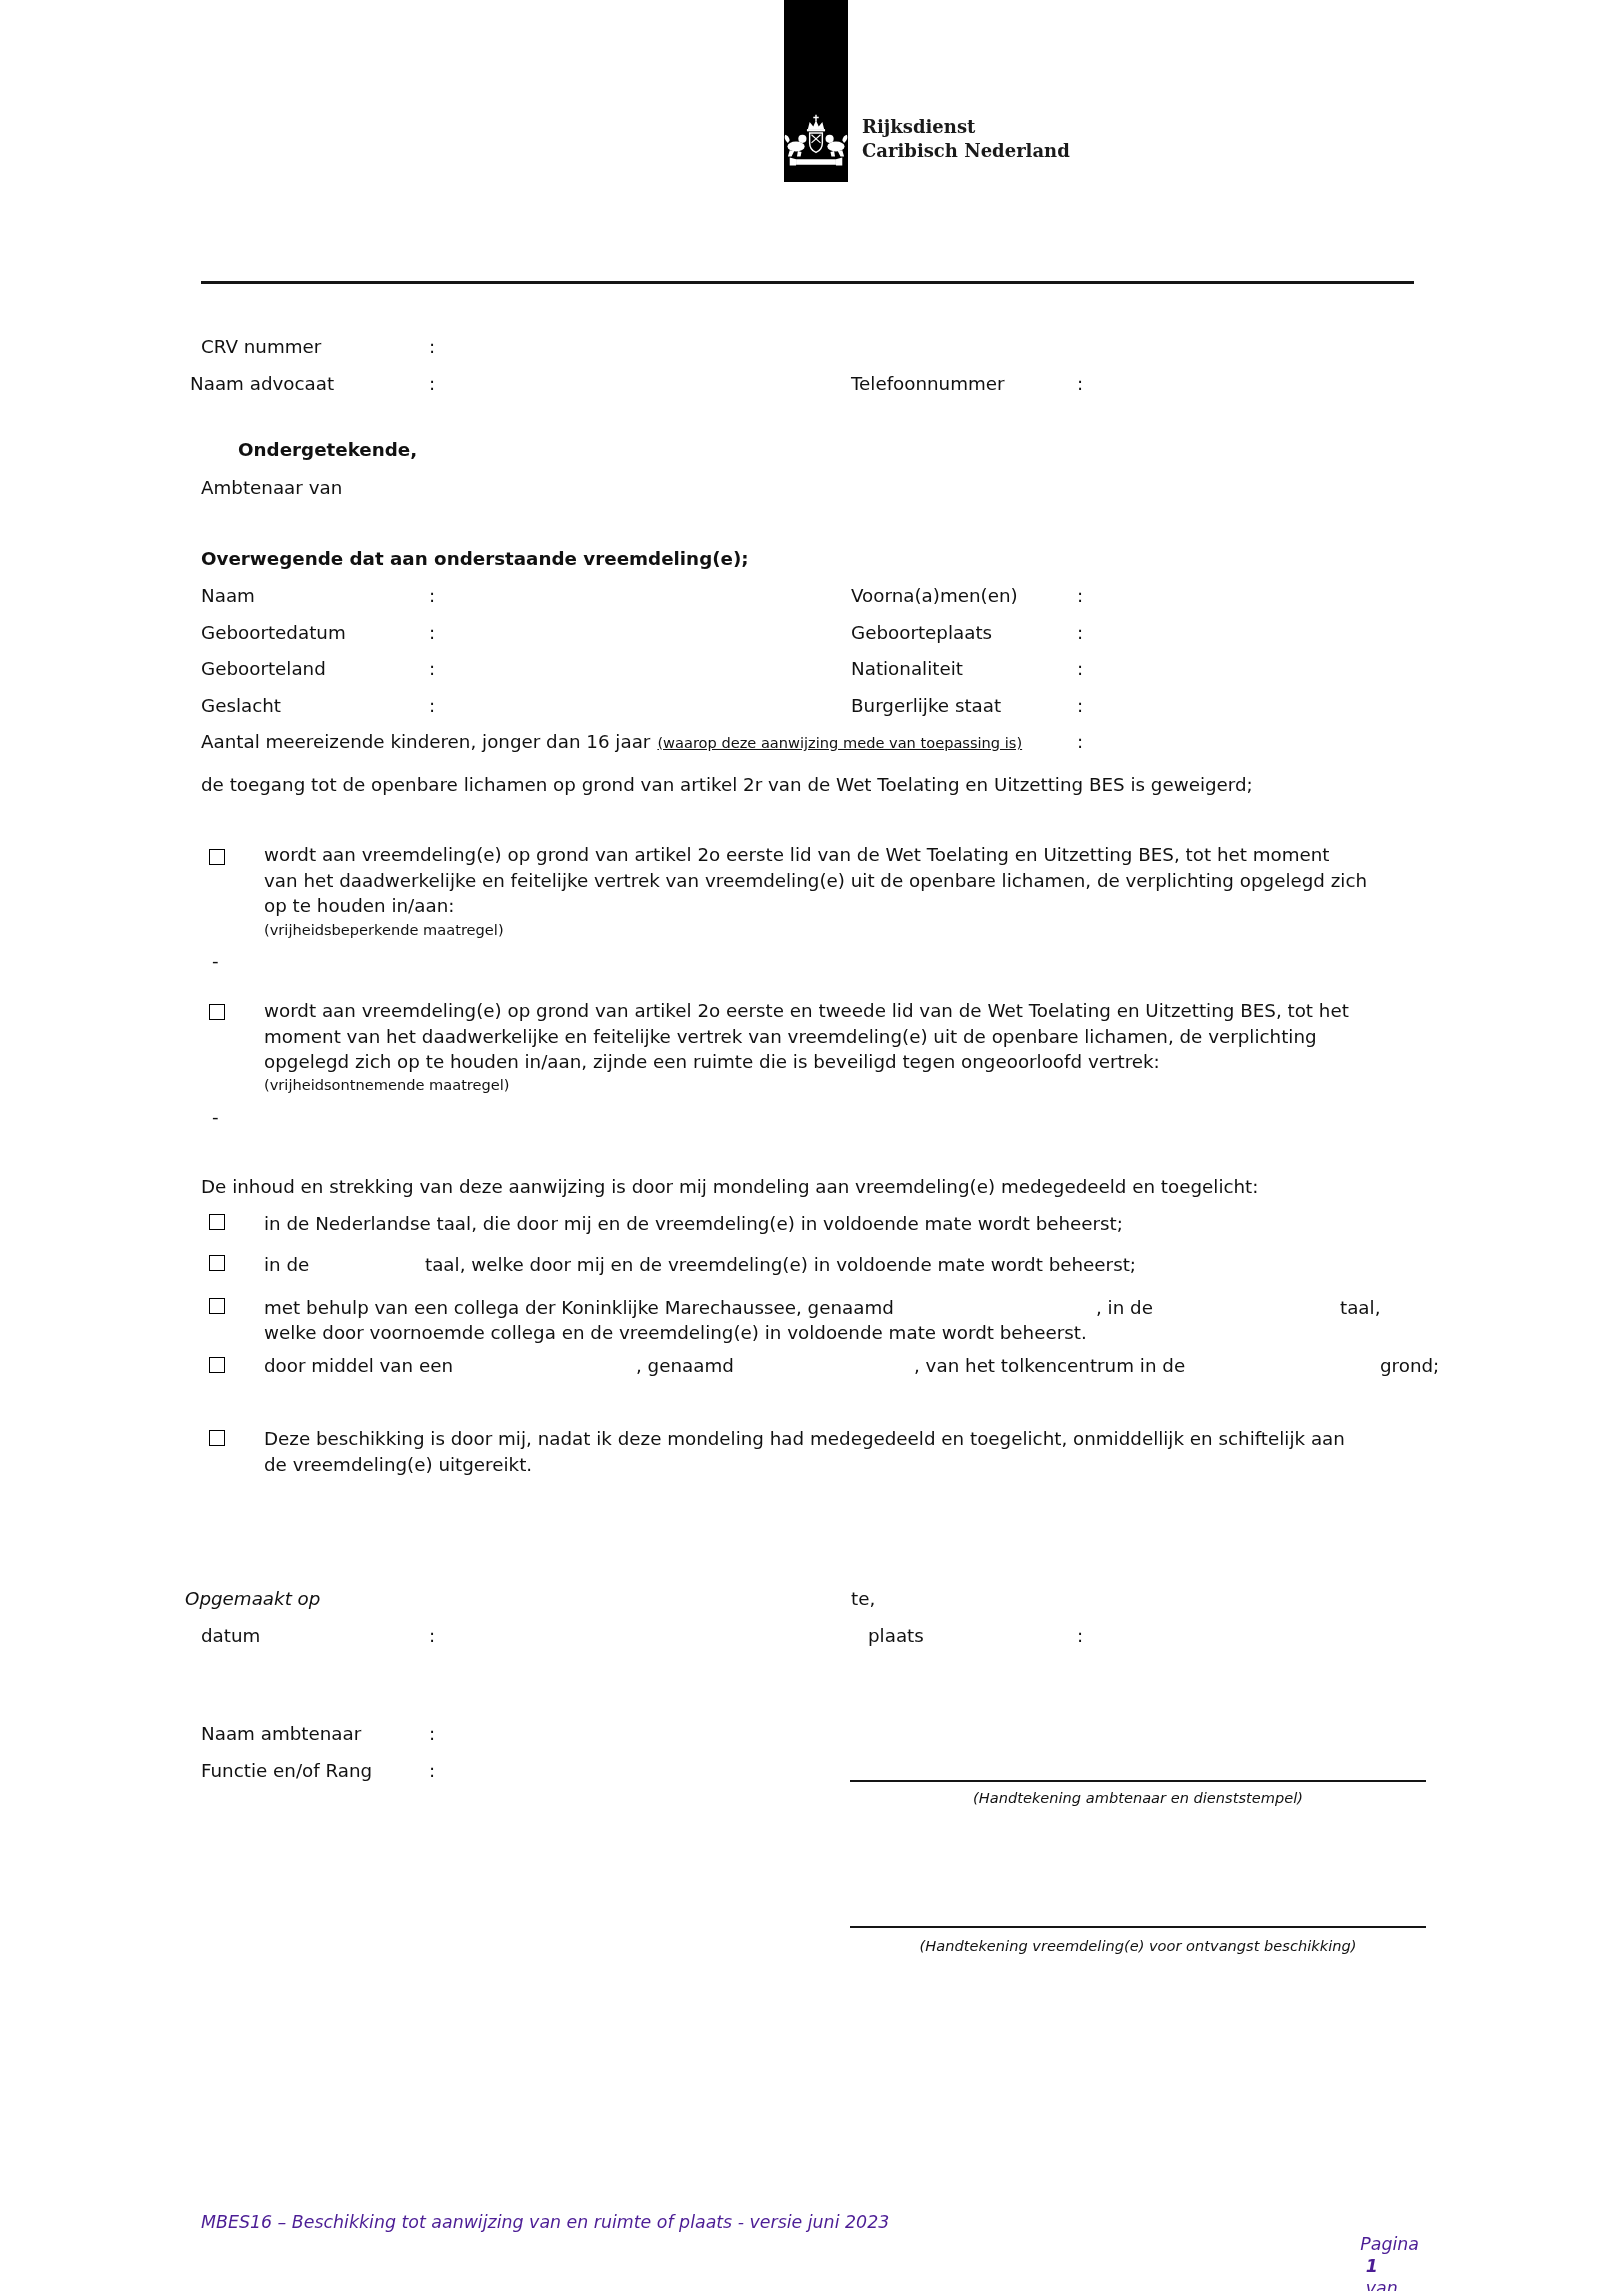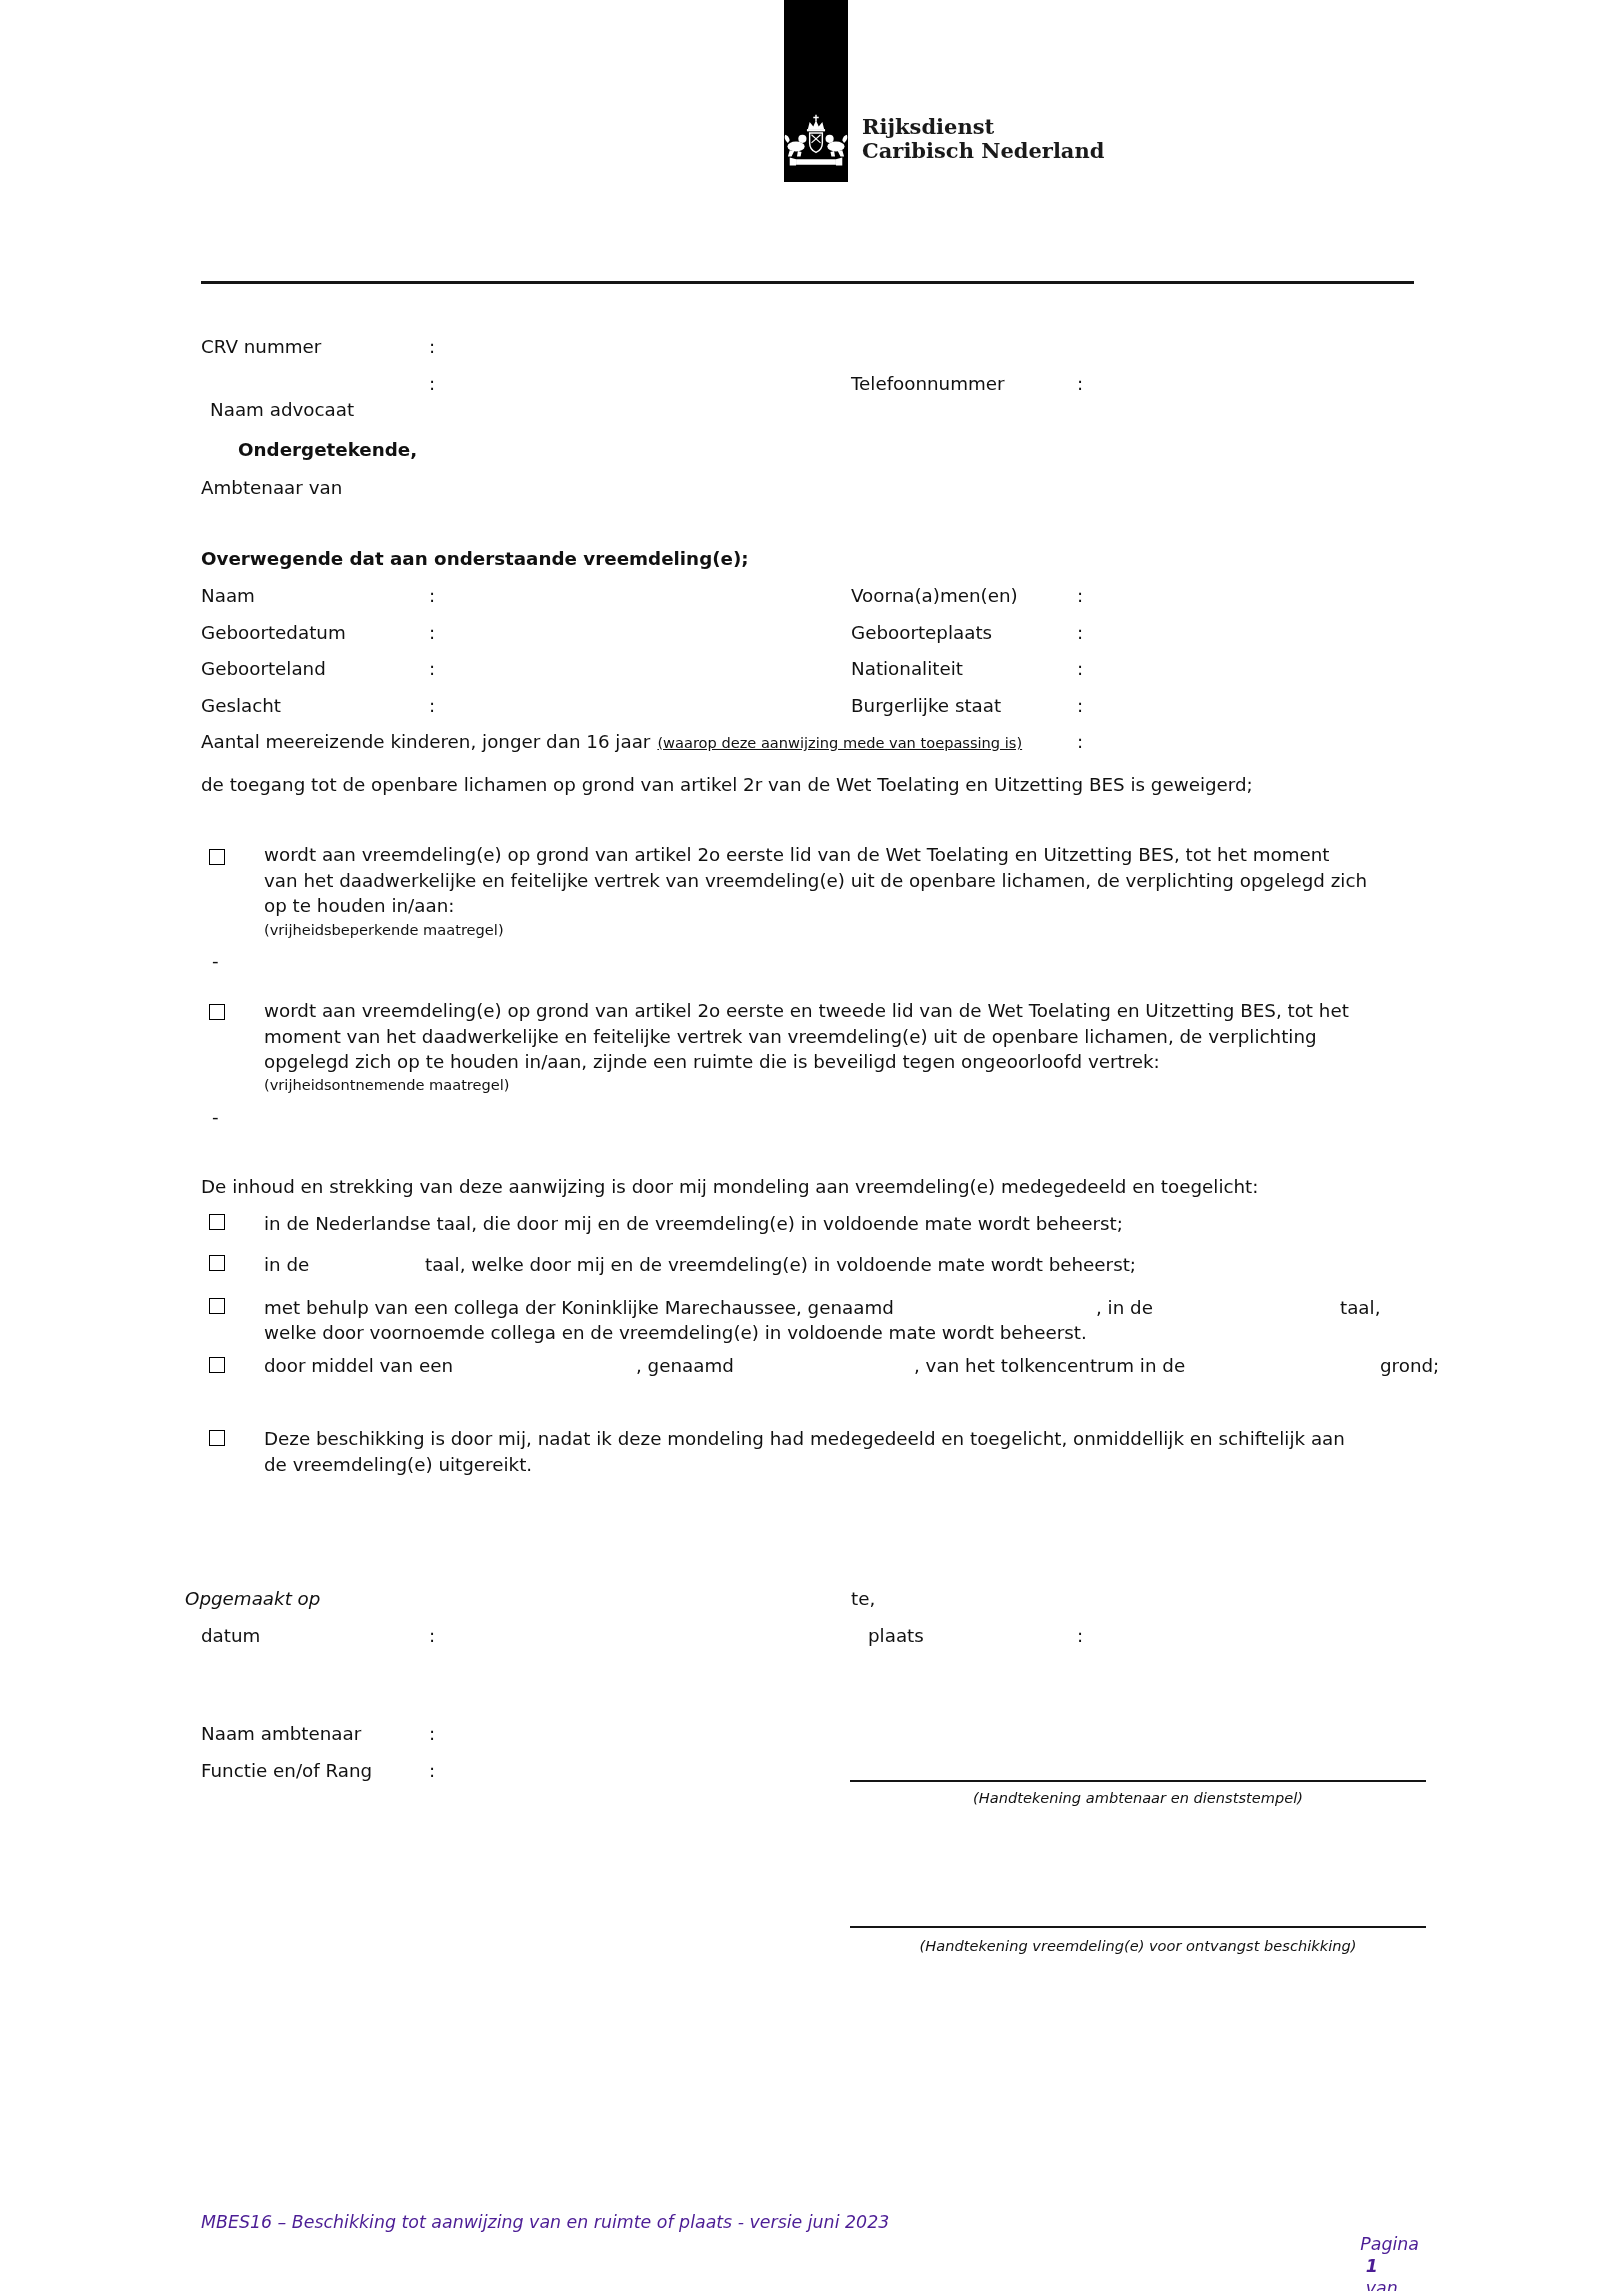--- a/index.html
+++ b/index.html
@@ -6,21 +6,21 @@
   .page{position:relative;width:1619px;height:2292px;background:#ffffff;overflow:hidden;
         font-family:"DejaVu Sans","Liberation Sans",sans-serif;color:#111;}
   .abs{position:absolute;}
   .t{font-size:18.3px;line-height:25.6px;white-space:pre;}
   .wrap{white-space:pre-line;}
   .bold{font-weight:bold;}
   .sm{font-size:14.6px;line-height:18.3px;}
   .cap{font-size:14.6px;font-style:italic;line-height:18.3px;}
   .logo-box{left:784px;top:0;width:64px;height:182px;background:#000;}
   .orgname{font-family:"DejaVu Serif","Liberation Serif",serif;font-weight:bold;
-           font-size:21px;line-height:24px;color:#1a1a1a;}
+           font-size:18px;line-height:24px;color:#1a1a1a;}
   .rule{left:201px;top:281px;width:1213px;height:2.7px;background:#151515;}
   .cb{width:13.7px;height:13.7px;border:1.8px solid #000;background:#fff;}
   .sig{width:576px;height:1.8px;background:#151515;}
   .sigcap{width:576px;text-align:center;}
   .footer{font-size:17.4px;font-style:italic;color:#4c1d95;line-height:22px;white-space:pre;}
   .fr span{margin-left:5.5px;}
   .fr span:first-child{margin-left:0;}
 </style>
 </head>
 <body>
@@ -51,21 +51,21 @@
     </svg>
   </div>
   <div class="abs orgname" style="left:862px;top:115px;">Rijksdienst</div>
   <div class="abs orgname" style="left:862px;top:139px;">Caribisch Nederland</div>
 
   <div class="abs rule"></div>
 
   <div class="abs t" style="left:201px;top:334px;">CRV nummer</div>
   <div class="abs t" style="left:429px;top:334px;">:</div>
 
-  <div class="abs t" style="left:210px;top:371px;margin-top:26px;">Naam advocaat</div>
+  <div class="abs t" style="left:190px;top:371px;">Naam advocaat</div>
   <div class="abs t" style="left:429px;top:371px;">:</div>
   <div class="abs t" style="left:851px;top:371px;">Telefoonnummer</div>
   <div class="abs t" style="left:1077px;top:371px;">:</div>
 
   <div class="abs t bold" style="left:201px;top:437px;margin-left:37px;">Ondergetekende,</div>
   <div class="abs t" style="left:201px;top:475px;">Ambtenaar van</div>
 
   <div class="abs t bold" style="left:201px;top:546px;">Overwegende dat aan onderstaande vreemdeling(e);</div>
 
   <div class="abs t" style="left:201px;top:583px;">Naam</div>

